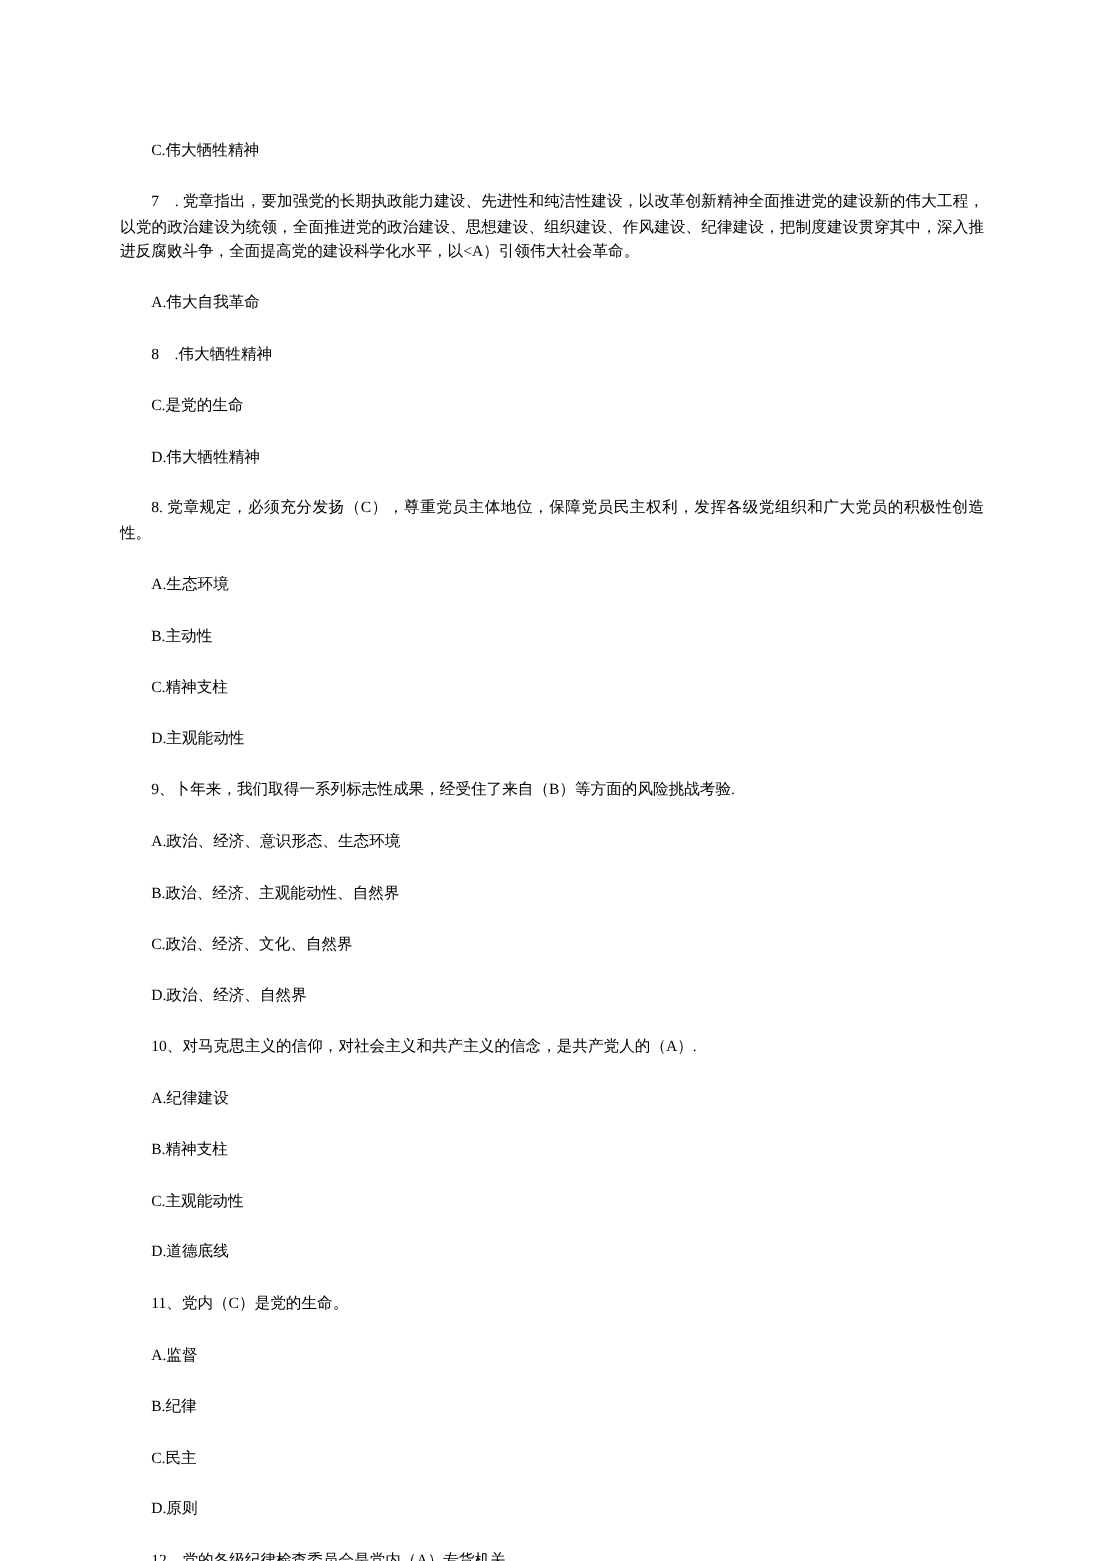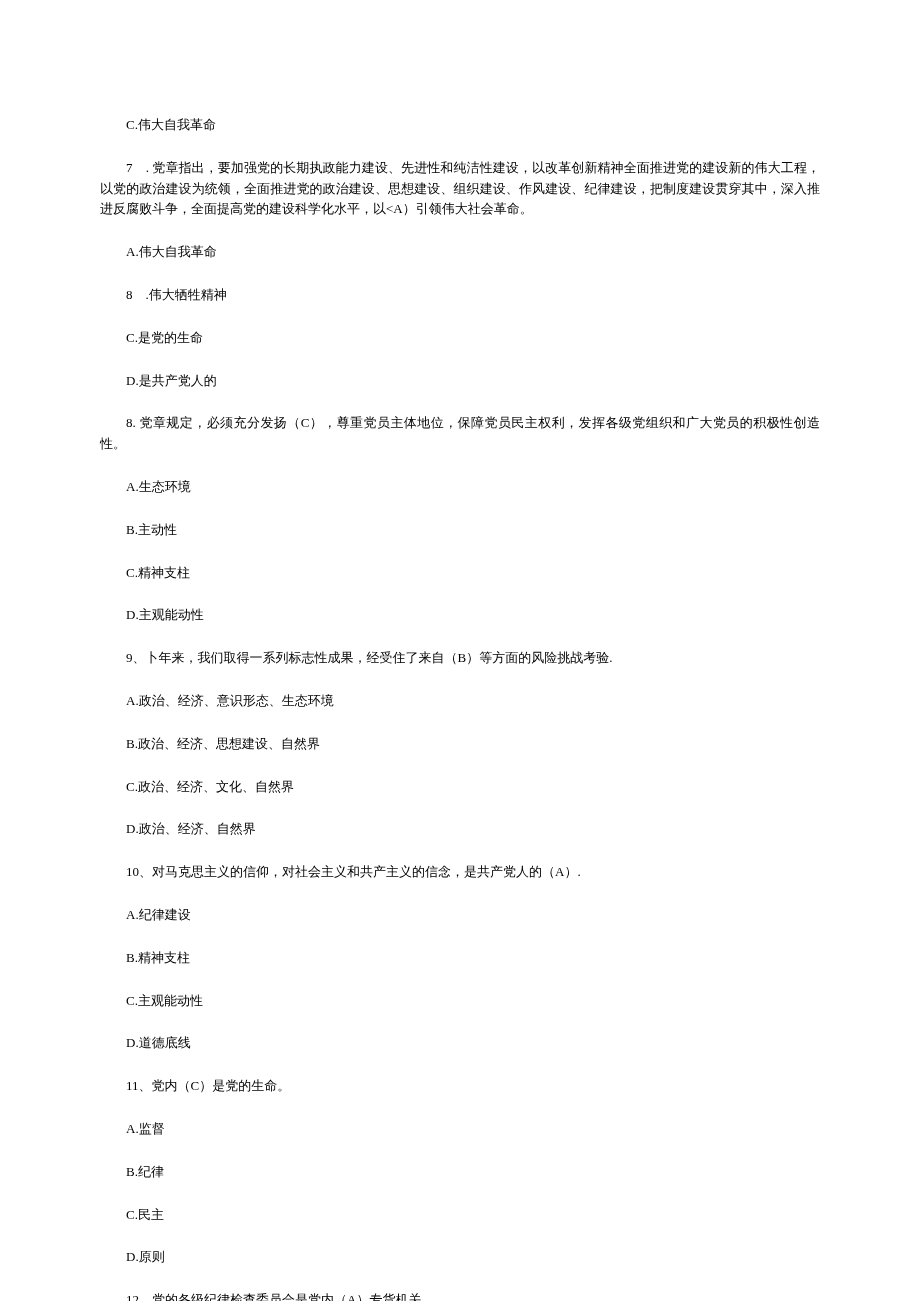--- a/index.html
+++ b/index.html
@@ -20,34 +20,34 @@
       margin-bottom: 22px;
       text-align: justify;
     }
     .indent {
       text-indent: 2em;
     }
   </style>
 </head>
 <body>
 
-<div class="line indent">C.伟大自我革命</div>
+<div class="line indent">C.伟大牺牲精神</div>
 <div class="line indent">7　. 党章指出，要加强党的长期执政能力建设、先进性和纯洁性建设，以改革创新精神全面推进党的建设新的伟大工程，以党的政治建设为统领，全面推进党的政治建设、思想建设、组织建设、作风建设、纪律建设，把制度建设贯穿其中，深入推进反腐败斗争，全面提高党的建设科学化水平，以&lt;A）引领伟大社会革命。</div>
 <div class="line indent">A.伟大自我革命</div>
 <div class="line indent">8　.伟大牺牲精神</div>
 <div class="line indent">C.是党的生命</div>
-<div class="line indent">D.是共产党人的</div>
+<div class="line indent">D.伟大牺牲精神</div>
 <div class="line indent">8. 党章规定，必须充分发扬（C），尊重党员主体地位，保障党员民主权利，发挥各级党组织和广大党员的积极性创造性。</div>
 <div class="line indent">A.生态环境</div>
 <div class="line indent">B.主动性</div>
 <div class="line indent">C.精神支柱</div>
 <div class="line indent">D.主观能动性</div>
 <div class="line indent">9、卜年来，我们取得一系列标志性成果，经受住了来自（B）等方面的风险挑战考验.</div>
 <div class="line indent">A.政治、经济、意识形态、生态环境</div>
-<div class="line indent">B.政治、经济、思想建设、自然界</div>
+<div class="line indent">B.政治、经济、主观能动性、自然界</div>
 <div class="line indent">C.政治、经济、文化、自然界</div>
 <div class="line indent">D.政治、经济、自然界</div>
 <div class="line indent">10、对马克思主义的信仰，对社会主义和共产主义的信念，是共产党人的（A）.</div>
 <div class="line indent">A.纪律建设</div>
 <div class="line indent">B.精神支柱</div>
 <div class="line indent">C.主观能动性</div>
 <div class="line indent">D.道德底线</div>
 <div class="line indent">11、党内（C）是党的生命。</div>
 <div class="line indent">A.监督</div>
 <div class="line indent">B.纪律</div>

